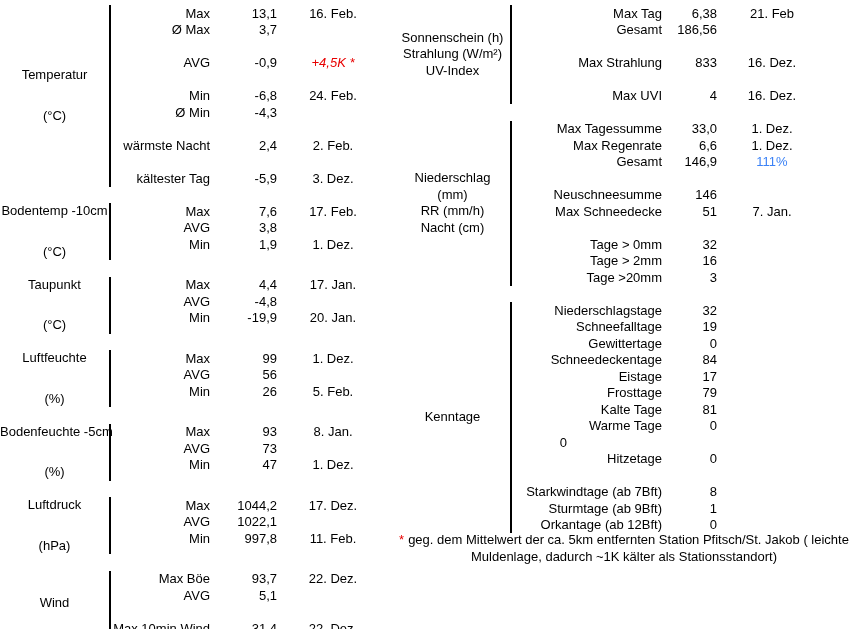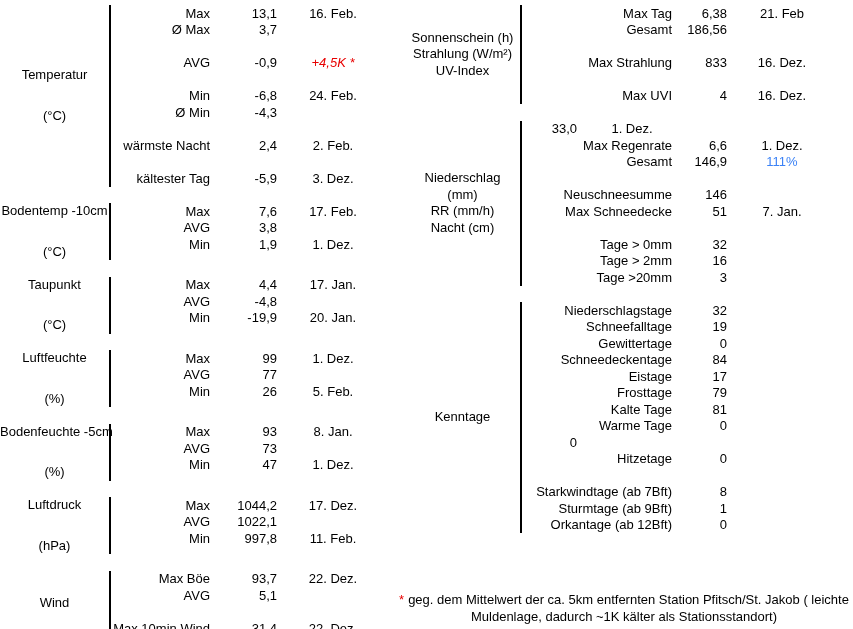--- a/index.html
+++ b/index.html
@@ -15,39 +15,39 @@
   .col { position:absolute; top:5px; }
   .col-left  { left:0;   width:395px; }
   .col-right { left:395px; width:458px; }
 
   .section { display:flex; margin-bottom:16.5px; }
   .sec-label {
     display:flex; flex-direction:column; justify-content:center;
     text-align:center; white-space:nowrap;
   }
   .col-left  .sec-label { width:109px;gap:24px; }
-  .col-right .sec-label { width:115px;margin-left:10px; }
+  .col-right .sec-label { width:115px; }
   .sec-label-line { height:16.5px; line-height:16.5px; }
   .sec-bar { width:2px; background:#000000; }
   .sec-rows { display:flex; flex-direction:column; }
 
   .row { display:flex; height:16.5px; align-items:center; white-space:nowrap; }
   .rlabel, .rvalue { text-align:right; }
   .rnote { text-align:center; }
   .col-left  .rlabel { width:99px; }
   .col-left  .rvalue { width:67px; }
   .col-left  .rnote  { width:112px; }
   .col-right .rlabel { width:150px; }
   .col-right .rvalue { width:55px; }
   .col-right .rnote  { width:110px; }
 
   .section-wind .sec-label { padding-top:24px; }
 
   .footnote {
-    position:absolute; left:395px; top:592px; width:458px;
+    position:absolute; left:395px; top:532px; width:458px;
     text-align:center; line-height:16.5px;
   }
   .fn-line { white-space:nowrap; }
   .fn-marker { margin-right:4px; }
 </style>
 </head>
 <body style="background: rgb(255, 255, 255); color: rgb(0, 0, 0);">
 
 <div class="col col-left">
     <div class="section section-temperatur">
@@ -153,21 +153,21 @@
       </div>
       <div class="sec-bar"></div>
       <div class="sec-rows">
         <div class="row">
           <span class="rlabel">Max</span>
           <span class="rvalue">99</span>
           <span class="rnote">1. Dez.</span>
         </div>
         <div class="row">
           <span class="rlabel">AVG</span>
-          <span class="rvalue">77</span>
+          <span class="rvalue">56</span>
           <span class="rnote"></span>
         </div>
         <div class="row">
           <span class="rlabel">Min</span>
           <span class="rvalue">26</span>
           <span class="rnote">5. Feb.</span>
         </div>
       </div>
     </div>
     <div class="section section-bodenfeuchte">
@@ -285,20 +285,21 @@
     <div class="section section-niederschlag">
       <div class="sec-label">
         <div class="sec-label-line">Niederschlag</div>
         <div class="sec-label-line">(mm)</div>
         <div class="sec-label-line">RR  (mm/h)</div>
         <div class="sec-label-line">Nacht (cm)</div>
       </div>
       <div class="sec-bar"></div>
       <div class="sec-rows">
         <div class="row">
+          <span class="rlabel">Max Tagessumme</span>
           <span class="rvalue">33,0</span>
           <span class="rnote">1. Dez.</span>
         </div>
         <div class="row">
           <span class="rlabel">Max Regenrate</span>
           <span class="rvalue">6,6</span>
           <span class="rnote">1. Dez.</span>
         </div>
         <div class="row">
           <span class="rlabel">Gesamt</span>

